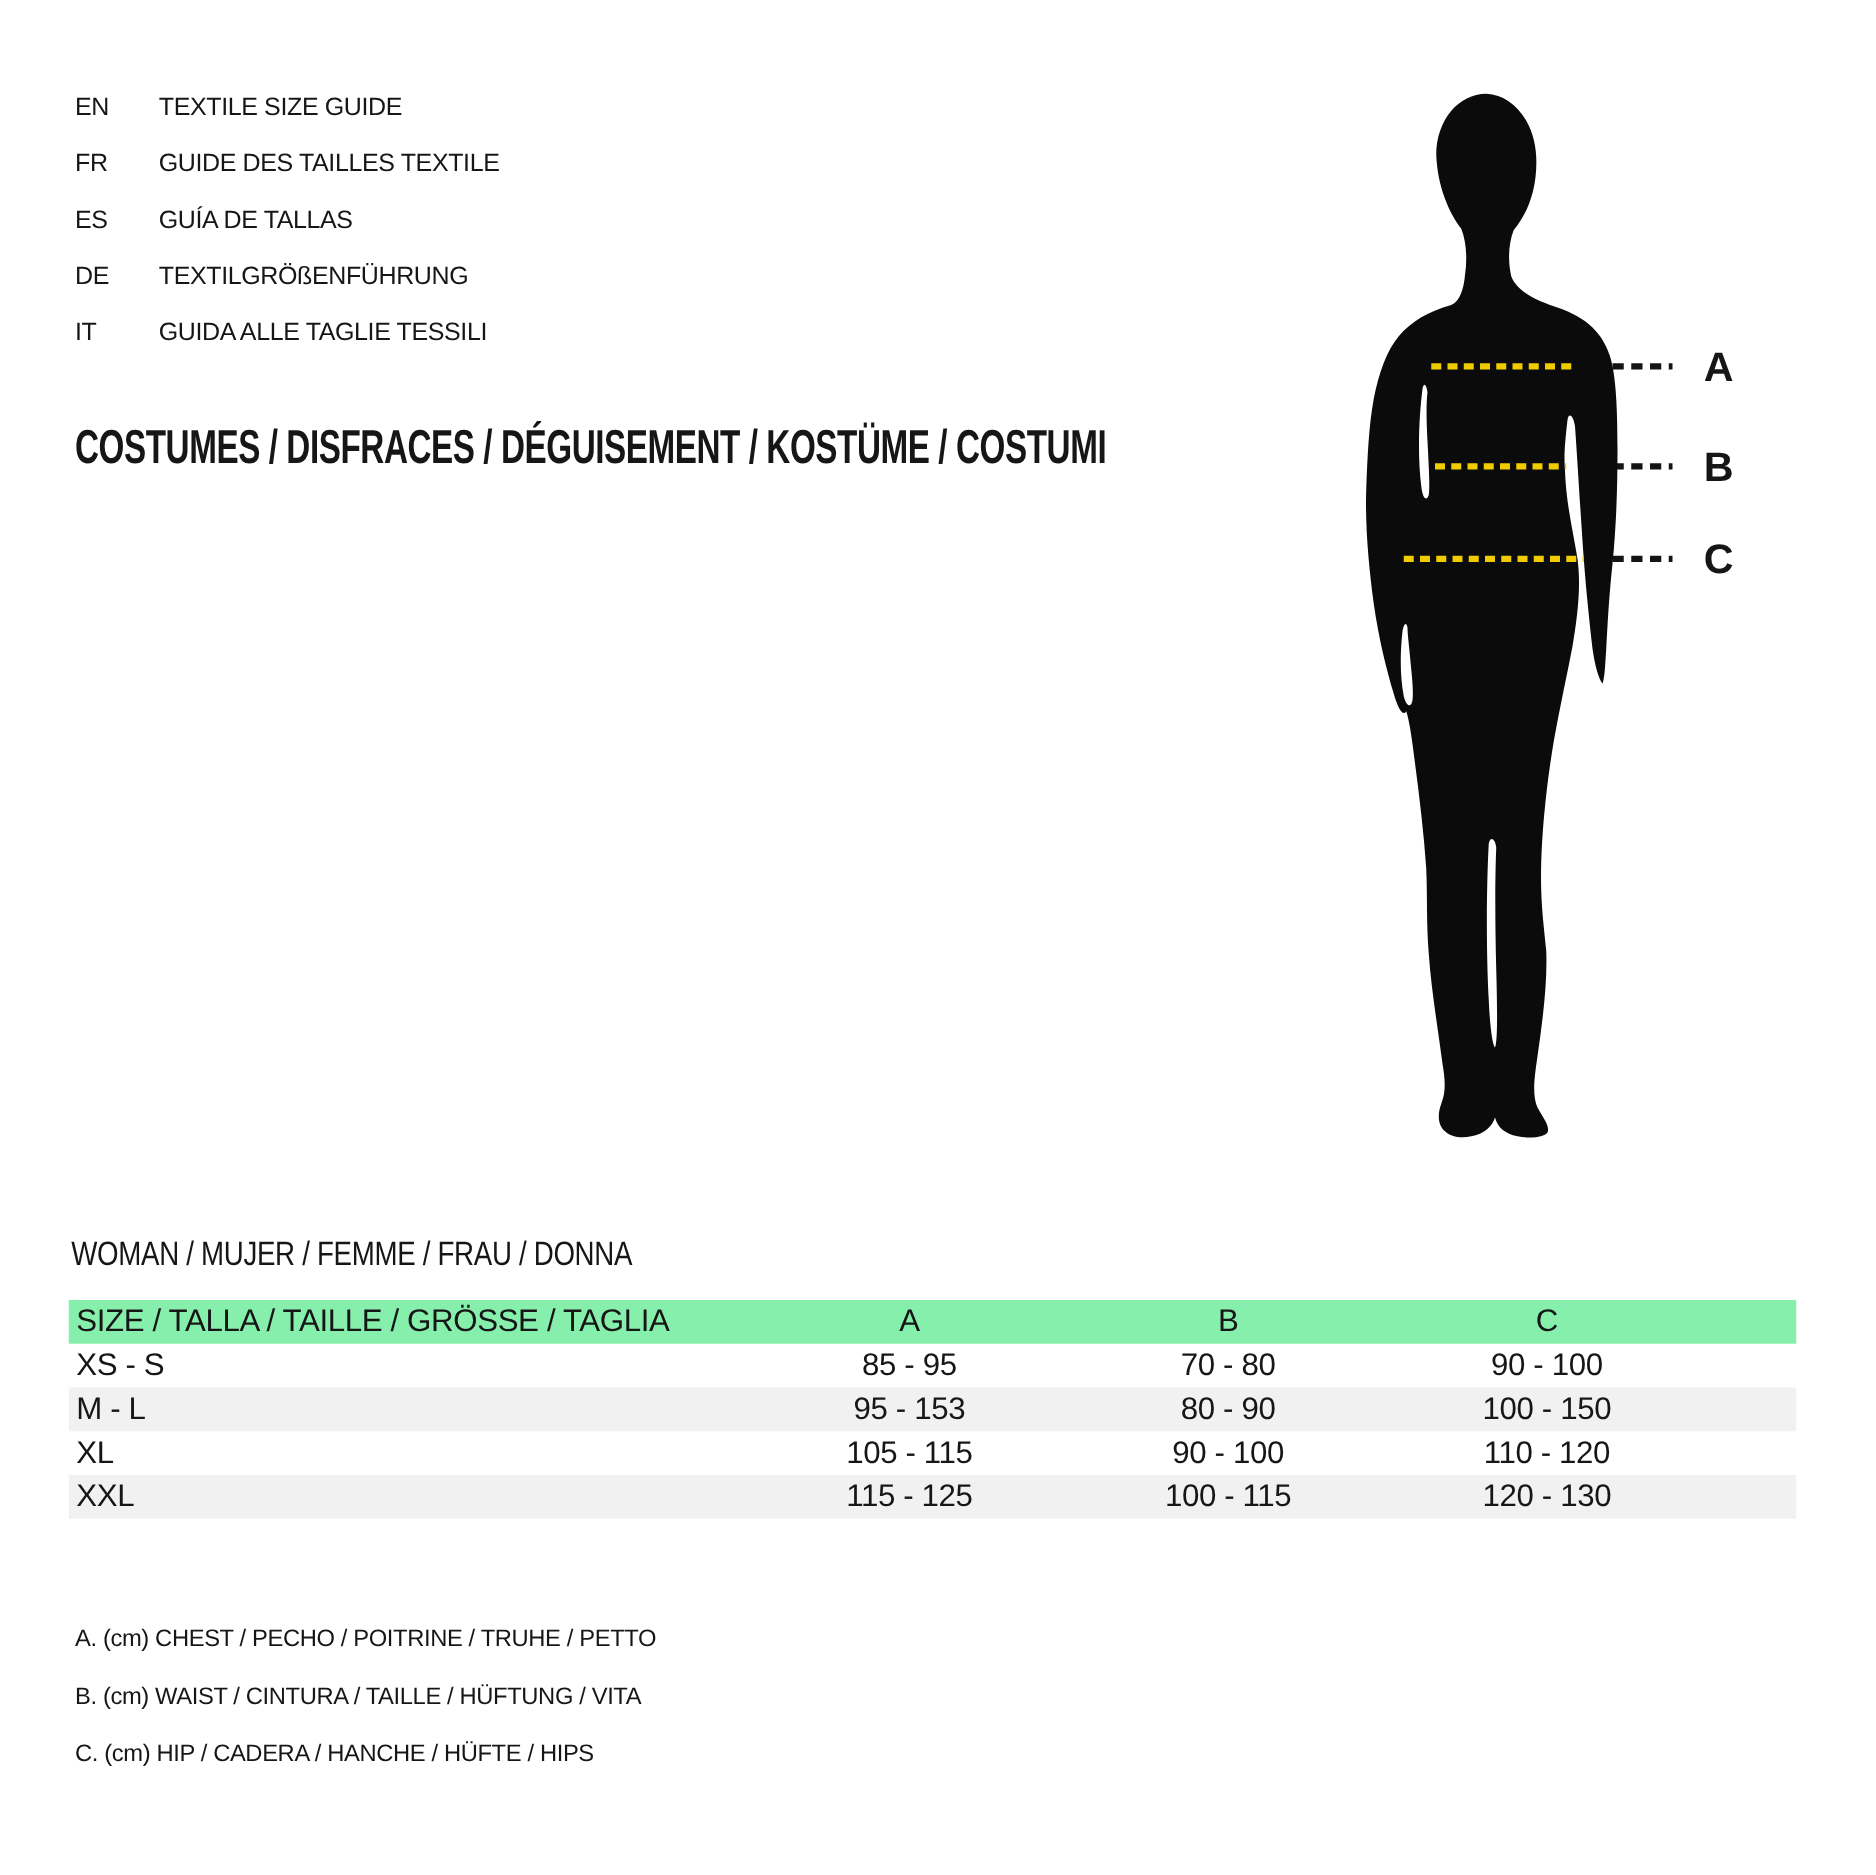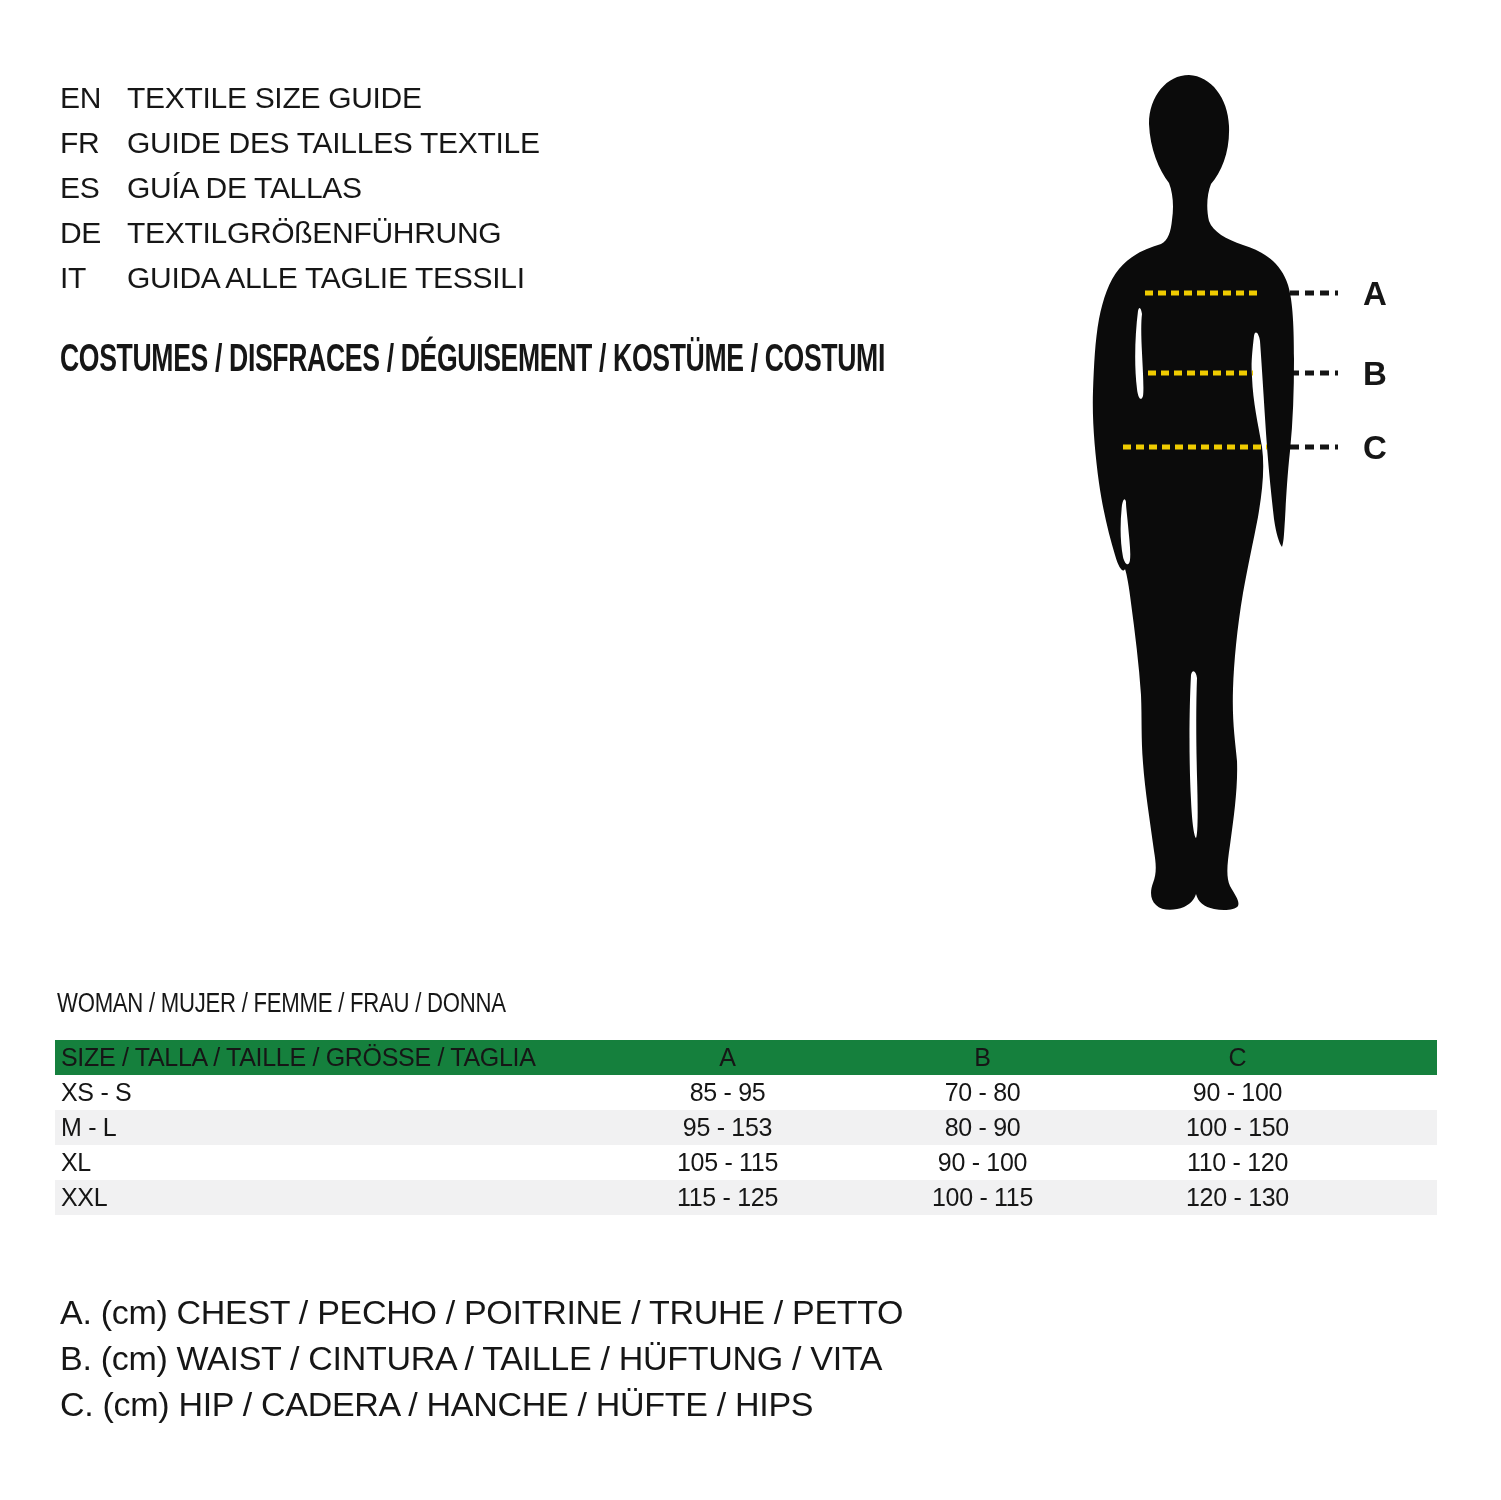--- a/index.html
+++ b/index.html
@@ -5,21 +5,21 @@
   html,body{margin:0;padding:0;background:#fff;}
   #stage{
     position:relative;width:1501px;height:1500px;background:#ffffff;
     font-family:"Liberation Sans","DejaVu Sans",sans-serif;
     color:#161616;overflow:hidden;letter-spacing:-0.3px;
   }
   .abs{position:absolute;}
 
   
   #lang-block{left:60px;top:75px;}
-  .lang-row{display:flex;height:45px;align-items:center;font-size:30px;font-weight:500;}
+  .lang-row{display:flex;height:45px;font-size:20px;font-weight:500;}
   .lang-code{width:67px;flex:0 0 67px;}
 
   
   #category-heading{
     left:60px;top:336px;font-size:38px;font-weight:700;white-space:nowrap;
     transform:scaleX(0.70);transform-origin:0 50%;letter-spacing:-0.5px;line-height:44px;
   }
 
   
   #figure-wrap{left:1085px;top:73px;width:335px;height:845px;}
@@ -28,29 +28,29 @@
 
   
   #woman-heading{
     left:57px;top:988px;font-size:27px;font-weight:500;white-space:nowrap;
     transform:scaleX(0.82);transform-origin:0 50%;
   }
 
   
   #size-table{left:55px;top:1040px;width:1382px;}
   .trow{display:flex;height:35px;align-items:center;font-size:25px;}
-  .trow.head{background:#15803d;}
+  .trow.head{background:#86efac;}
   .trow.alt{background:#f1f1f2;justify-content:center;}
   .c-size{flex:0 0 545px;width:545px;padding-left:6px;box-sizing:border-box;text-align:left;white-space:nowrap;}
   .c-val{flex:0 0 255px;width:255px;text-align:center;}
   .c-gap{flex:1 1 auto;}
 
   
   #notes-block{left:60px;top:1289px;}
-  .note-line{height:46px;line-height:46px;font-size:34px;white-space:nowrap;}
+  .note-line{height:46px;line-height:46px;font-size:19px;white-space:nowrap;}
 </style>
 </head>
 <body>
 
 <div id="stage">
 
   <div id="lang-block" class="abs">
     <div class="lang-row">
       <span class="lang-code">EN</span>
       <span class="lang-label">TEXTILE SIZE GUIDE</span>

